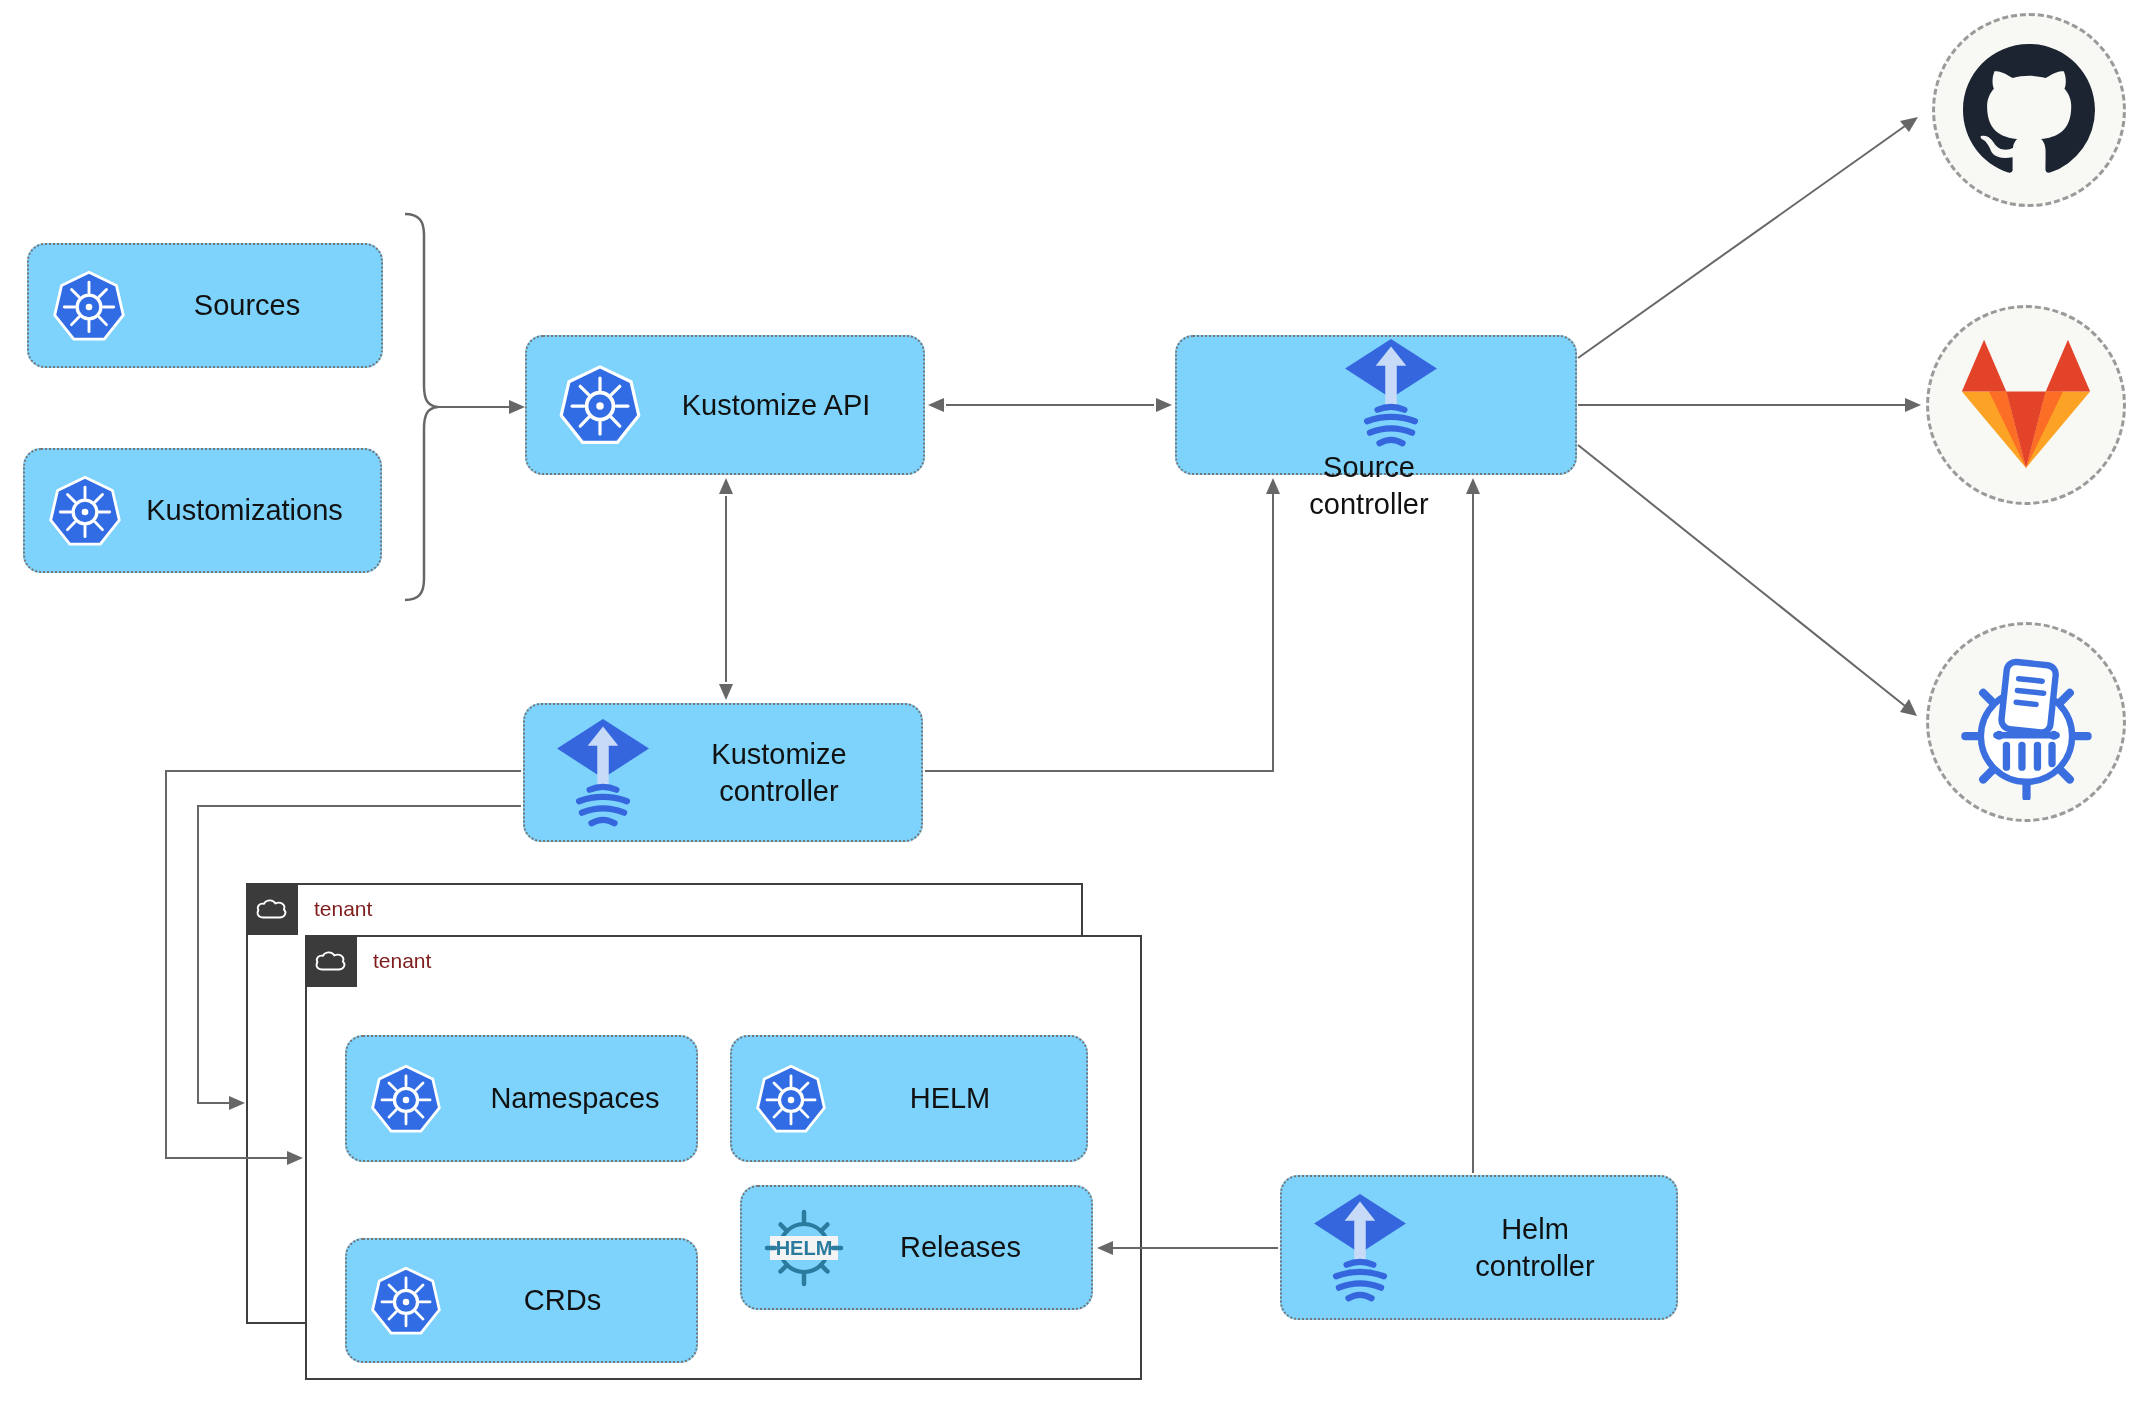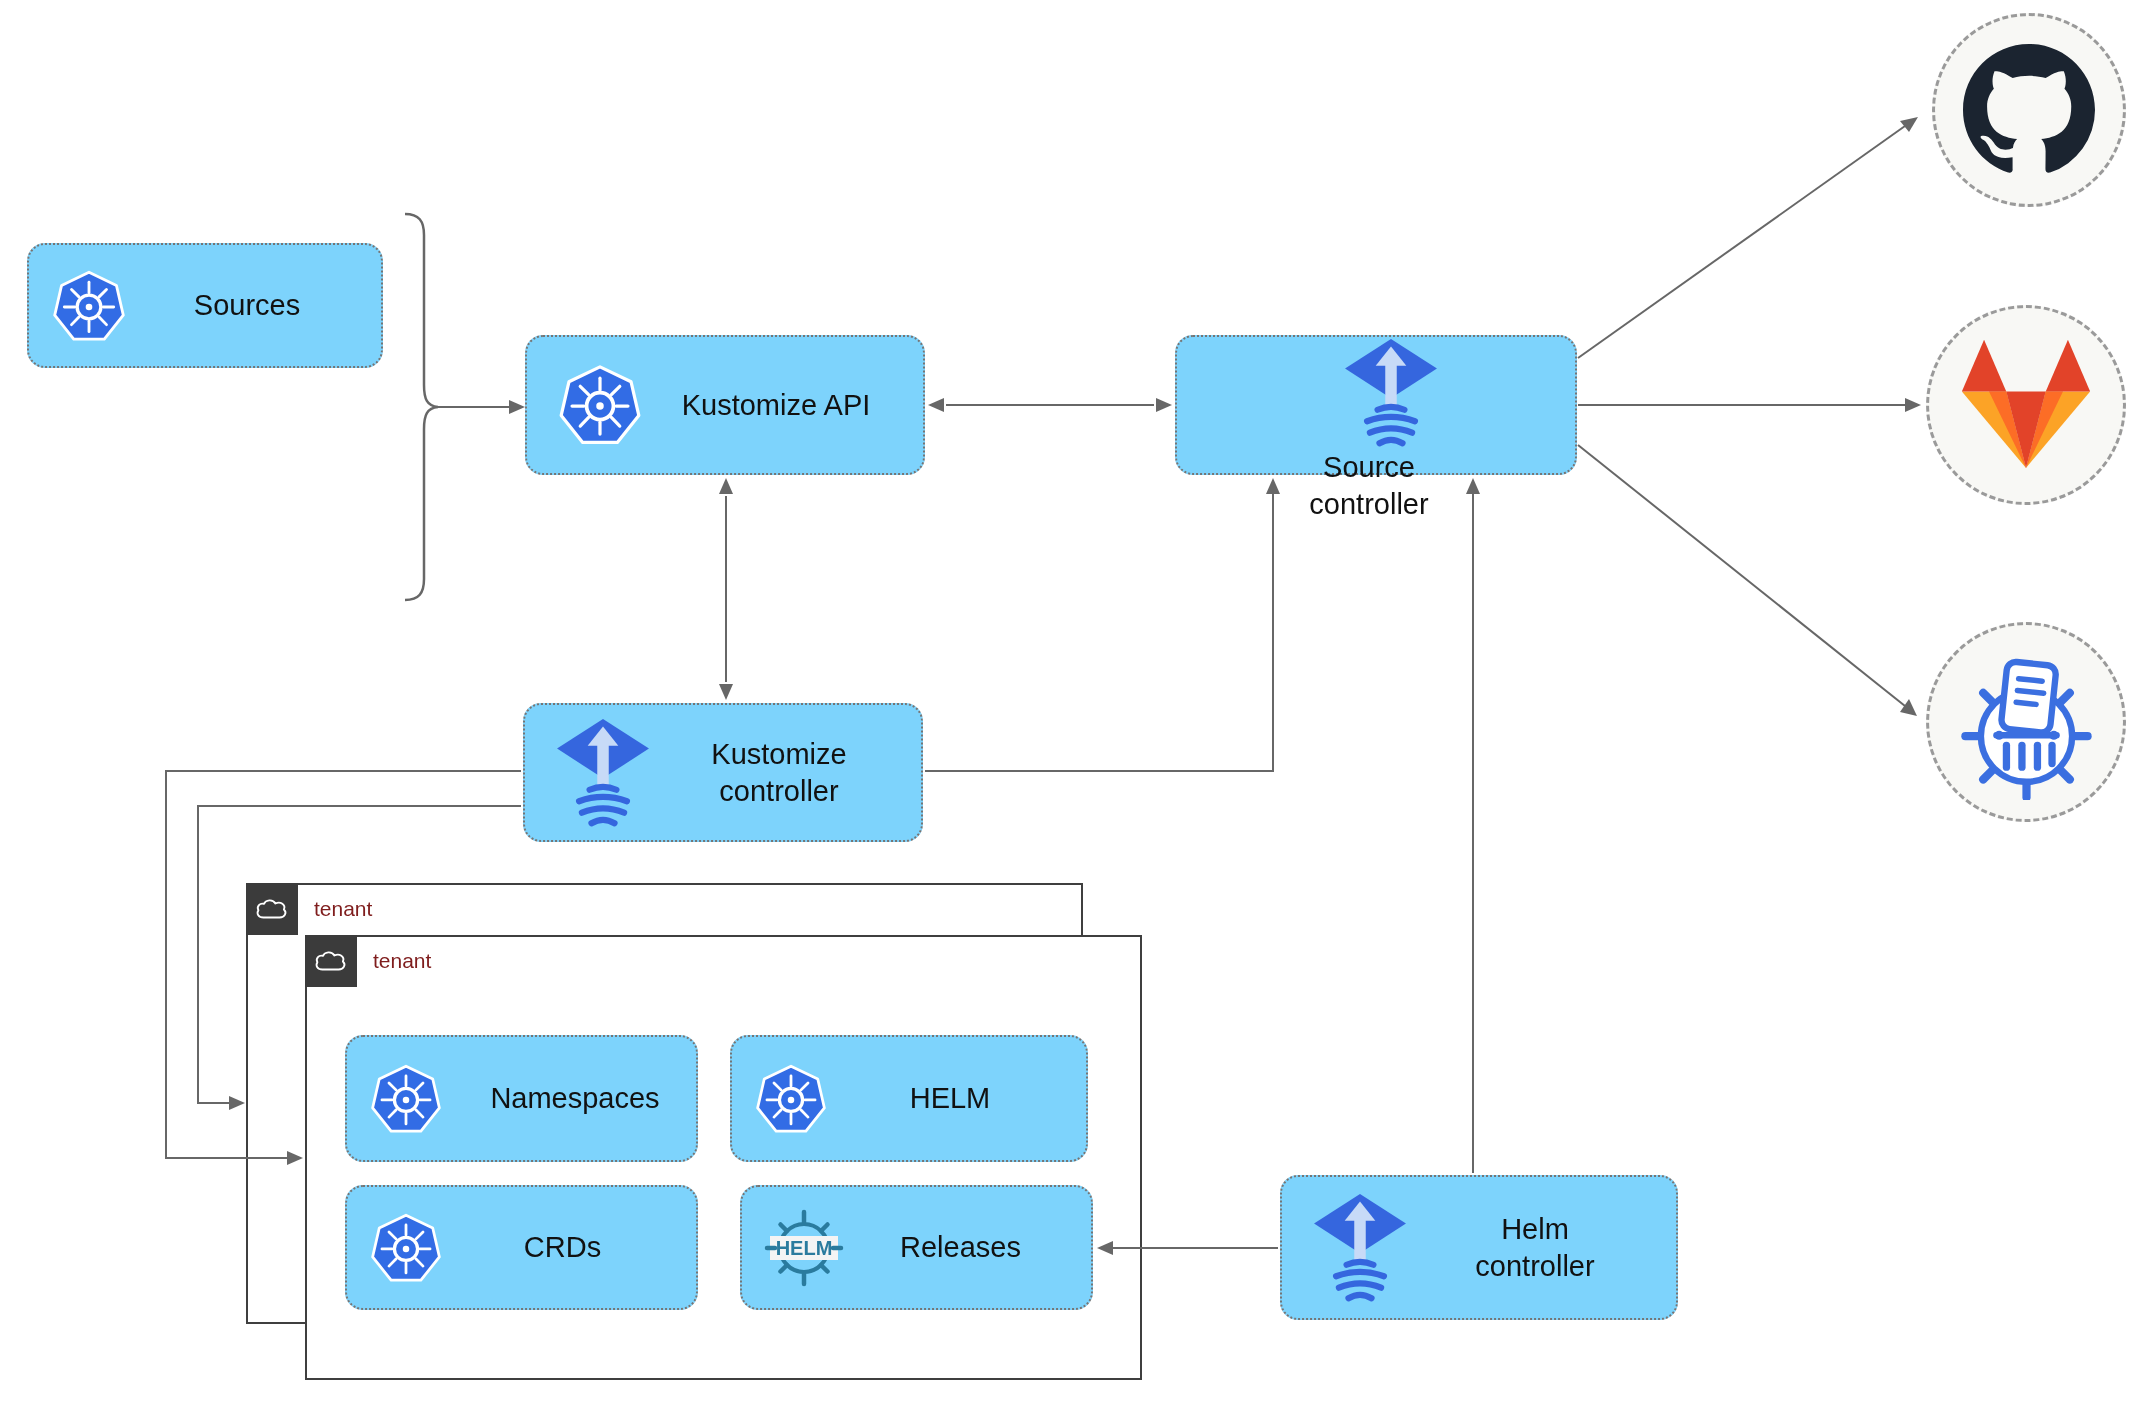--- a/index.html
+++ b/index.html
@@ -14,21 +14,21 @@
              line-height:1.26;padding-right:14px;}
 
   #node-sources       {left:27px;  top:243px; width:356px;height:125px;}
   #node-kustomizations{left:23px;  top:448px; width:359px;height:125px;}
   #node-k8s-api       {left:525px; top:335px; width:400px;height:140px;}
   #node-source-ctrl   {left:1175px;top:335px; width:402px;height:140px;flex-direction:column;}
   #node-kustomize-ctrl{left:523px; top:703px; width:400px;height:139px;}
   #node-helm-ctrl     {left:1280px;top:1175px;width:398px;height:145px;}
   #node-namespaces    {left:345px; top:1035px;width:353px;height:127px;z-index:12;gap:25px;}
   #node-rbac          {left:730px; top:1035px;width:358px;height:127px;z-index:12;}
-  #node-crds          {left:345px; top:1185px;width:353px;height:125px;z-index:12;}
+  #node-crds          {left:345px; top:1238px;width:353px;height:125px;z-index:12;}
   #node-releases      {left:740px; top:1185px;width:353px;height:125px;z-index:12;}
 
   
   .tenant{position:absolute;background:#ffffff;border:2px solid #3f3f3f;box-sizing:border-box;}
   #tenant-outer{left:246px;top:883px;width:837px;height:441px;z-index:5;}
   #tenant-inner{left:305px;top:935px;width:837px;height:445px;z-index:6;}
   .tenant-tab{position:absolute;left:-2px;top:-2px;width:52px;height:52px;background:#3b3b3b;
               display:flex;align-items:center;justify-content:center;}
   .tenant-lbl{position:absolute;left:66px;top:12px;font-size:21px;color:#7f1d1d;}
 
@@ -132,20 +132,40 @@
           <line x1="29.4" y1="30.4" x2="21.6" y2="22.6"></line>
             <line x1="50.6" y1="30.4" x2="58.4" y2="22.6"></line>
           <line x1="29.4" y1="51.6" x2="21.6" y2="59.6"></line>
             <line x1="50.6" y1="51.6" x2="58.4" y2="59.6"></line>
         </g>
       </svg>
     </span>
     <span class="lbl">Sources</span>
   </div>
 
+  <div class="node" id="node-kustomizations">
+    <span class="icon">
+      <svg width="76" height="76" viewBox="0 0 80 80">
+        <polygon points="40,4.5 68.9,18.4 76.1,49.7 56.1,74.8 23.9,74.8 3.9,49.7 11.1,18.4" fill="#326ce5" stroke="#ffffff" stroke-width="3" stroke-linejoin="round"></polygon>
+        <circle cx="40" cy="41" r="12.5" fill="none" stroke="#ffffff" stroke-width="3.5"></circle>
+        <circle cx="40" cy="41" r="3.5" fill="#ffffff"></circle>
+        <g stroke="#ffffff" stroke-width="3" stroke-linecap="round">
+          <line x1="40" y1="26" x2="40" y2="15"></line>
+            <line x1="40" y1="56" x2="40" y2="67"></line>
+          <line x1="25" y1="41" x2="14" y2="41"></line>
+            <line x1="55" y1="41" x2="66" y2="41"></line>
+          <line x1="29.4" y1="30.4" x2="21.6" y2="22.6"></line>
+            <line x1="50.6" y1="30.4" x2="58.4" y2="22.6"></line>
+          <line x1="29.4" y1="51.6" x2="21.6" y2="59.6"></line>
+            <line x1="50.6" y1="51.6" x2="58.4" y2="59.6"></line>
+        </g>
+      </svg>
+    </span>
+    <span class="lbl">Kustomizations</span>
+  </div>
 
   <div class="node" id="node-k8s-api">
     <span class="icon" style="margin-left:30px">
       <svg width="86" height="86" viewBox="0 0 80 80">
         <polygon points="40,4.5 68.9,18.4 76.1,49.7 56.1,74.8 23.9,74.8 3.9,49.7 11.1,18.4" fill="#326ce5" stroke="#ffffff" stroke-width="3" stroke-linejoin="round"></polygon>
         <circle cx="40" cy="41" r="12.5" fill="none" stroke="#ffffff" stroke-width="3.5"></circle>
         <circle cx="40" cy="41" r="3.5" fill="#ffffff"></circle>
         <g stroke="#ffffff" stroke-width="3" stroke-linecap="round">
           <line x1="40" y1="26" x2="40" y2="15"></line>
             <line x1="40" y1="56" x2="40" y2="67"></line>

